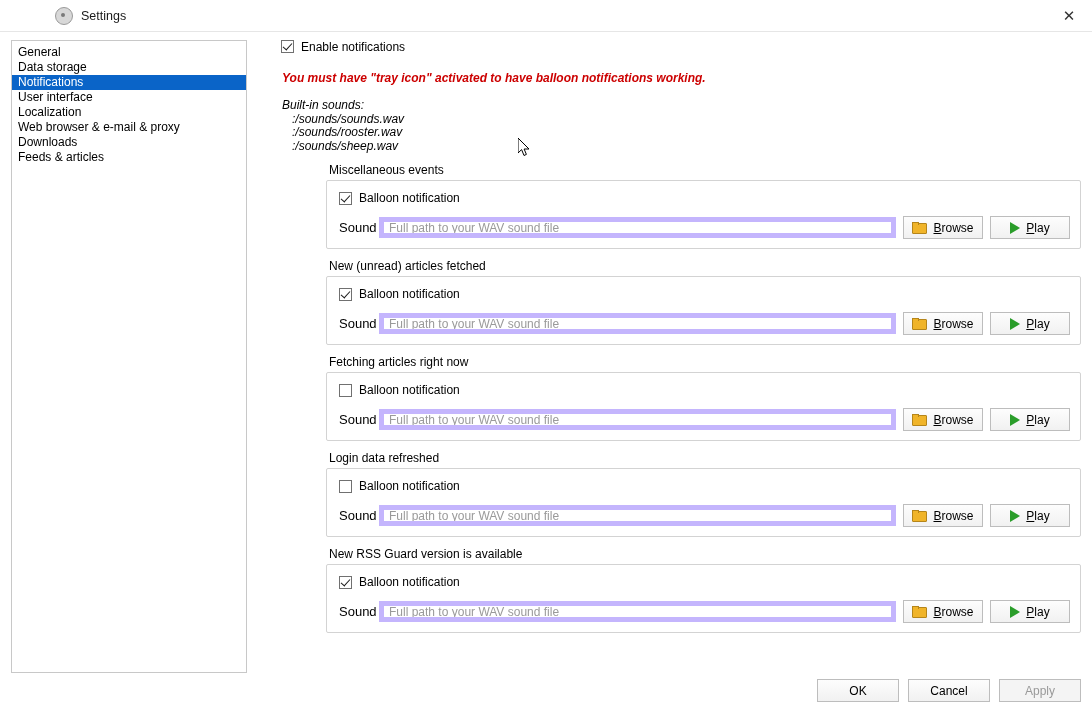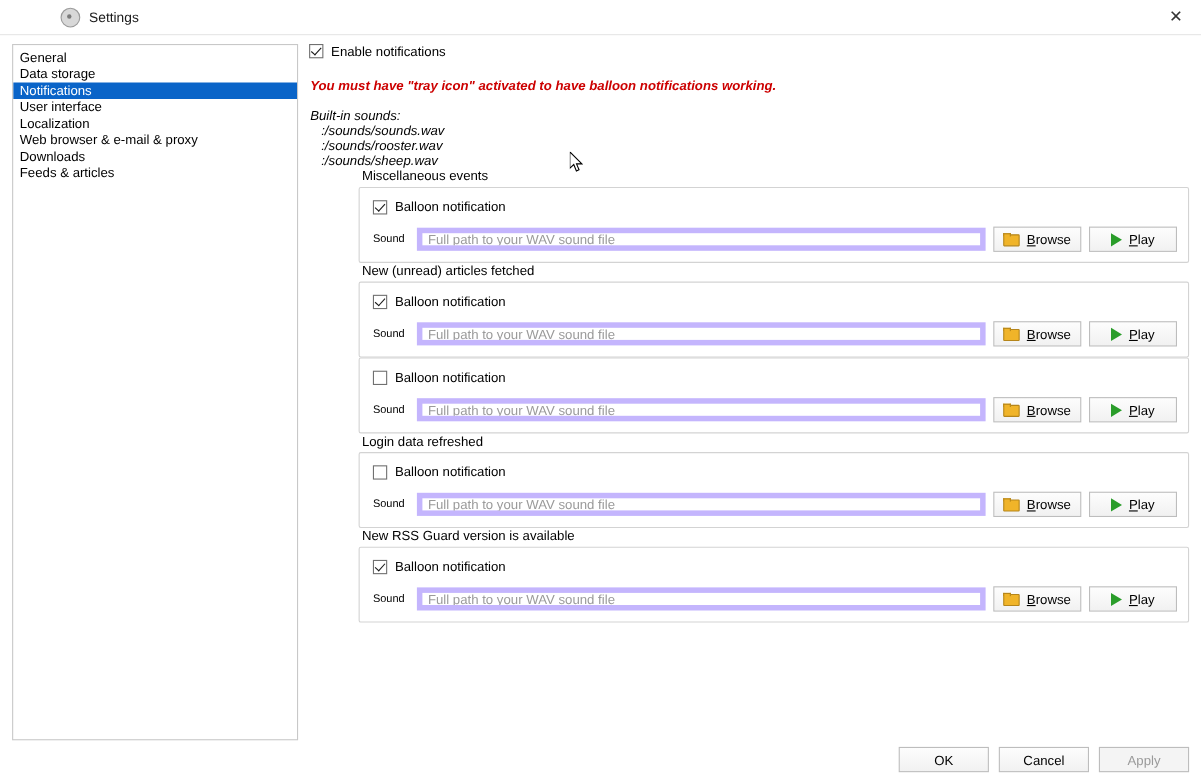--- a/index.html
+++ b/index.html
@@ -67,21 +67,21 @@
     left: 0;
     right: 0;
     bottom: 0;
   }
 
   
   .nav-list {
     position: absolute;
     left: 11px;
     top: 8px;
-    width: 260px;
+    width: 236px;
     height: 633px;
     border: 1px solid #c8c8c8;
     background: #ffffff;
     box-sizing: border-box;
     padding-top: 4px;
     overflow: hidden;
   }
   .nav-item {
     height: 15px;
     line-height: 15px;
@@ -148,20 +148,21 @@
     margin-left: 3px;
     font-style: italic;
     font-size: 12px;
     line-height: 13.5px;
   }
   .builtin .sound-path { margin-left: 10px; }
 
   
   .group {
     position: relative;
+    margin-top: 10px;
     padding-left: 47px;
   }
   .group > .group-title {
     font-size: 12px;
     margin-left: 3px;
     margin-bottom: 3px;
   }
   .group-box {
     border: 1px solid #d3d3d3;
     border-radius: 2px;
@@ -173,21 +174,21 @@
     align-items: center;
     height: 16px;
   }
   .sound-row {
     display: flex;
     align-items: center;
     margin-top: 10px;
   }
   .sound-label {
     width: 40px;
-    font-size: 10px;
+    font-size: 13px;
   }
   .sound-input {
     flex: 1;
     height: 21px;
     border: 5px solid #c4b5fd;
     background: #ffffff;
     box-sizing: border-box;
     font-family: "Liberation Sans", sans-serif;
     font-size: 12px;
     padding: 0 5px;
@@ -350,20 +351,21 @@
           </div>
           <div class="btn">
             <span class="play-icon"></span>
             <span><u>P</u>lay</span>
           </div>
         </div>
       </div>
     </div>
 
     <div class="group">
+      <div class="group-title">Fetching articles right now</div>
       <div class="group-box">
         <div class="chk-row">
           <div class="chk"></div>
           <div class="chk-label">Balloon notification</div>
         </div>
         <div class="sound-row">
           <div class="sound-label">Sound</div>
           <input class="sound-input" type="text" placeholder="Full path to your WAV sound file" style="">
           <div class="btn">
             <span class="folder-icon"></span>

